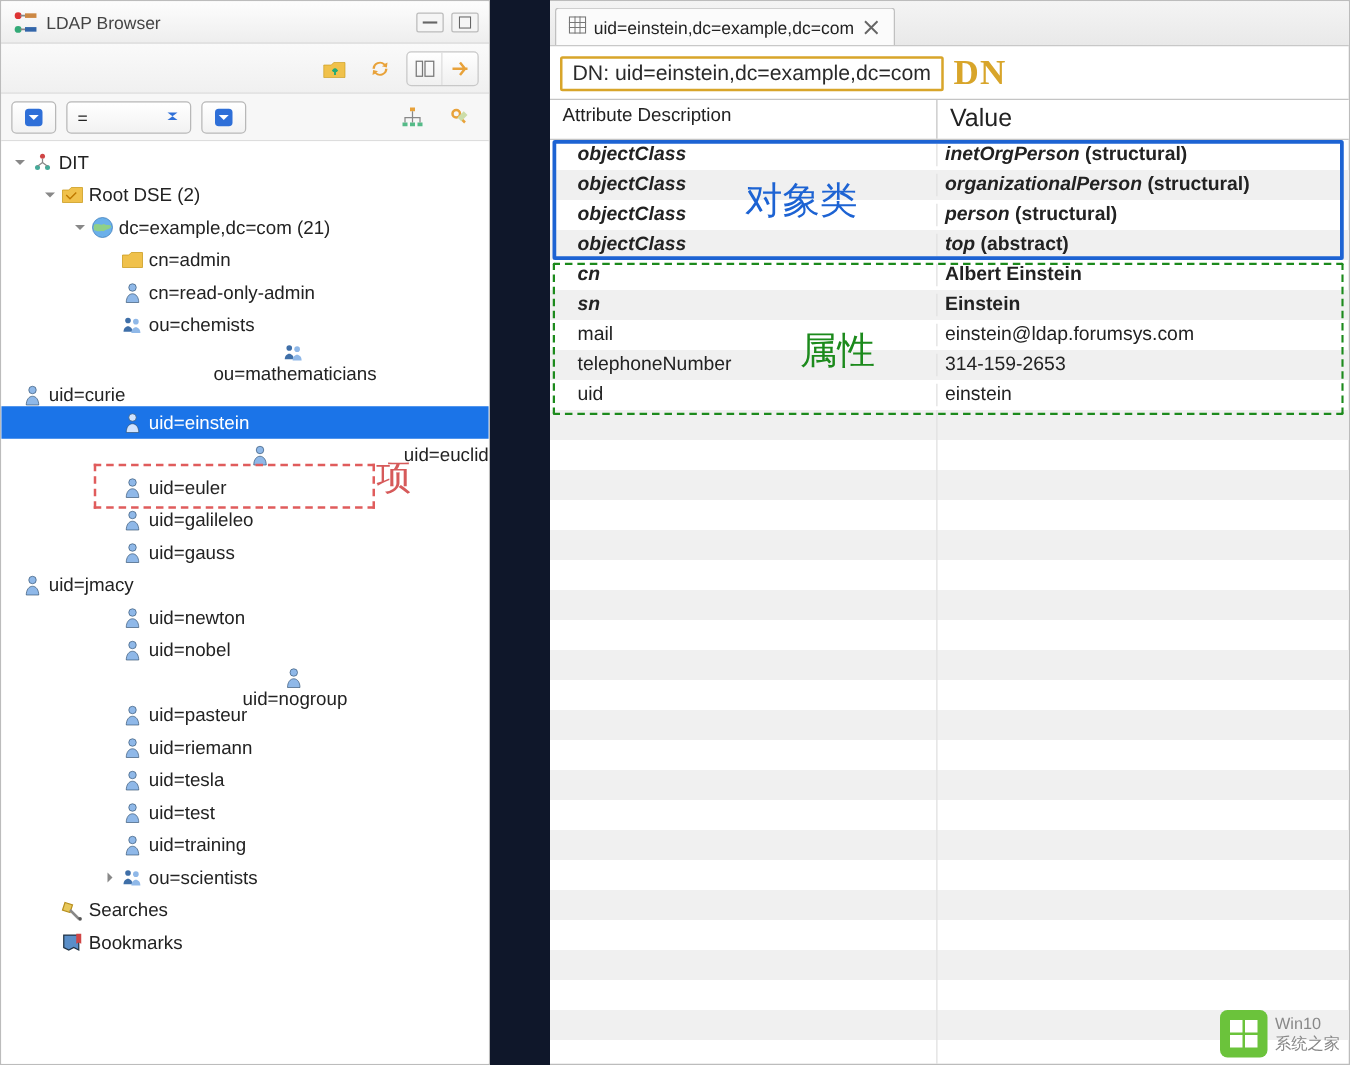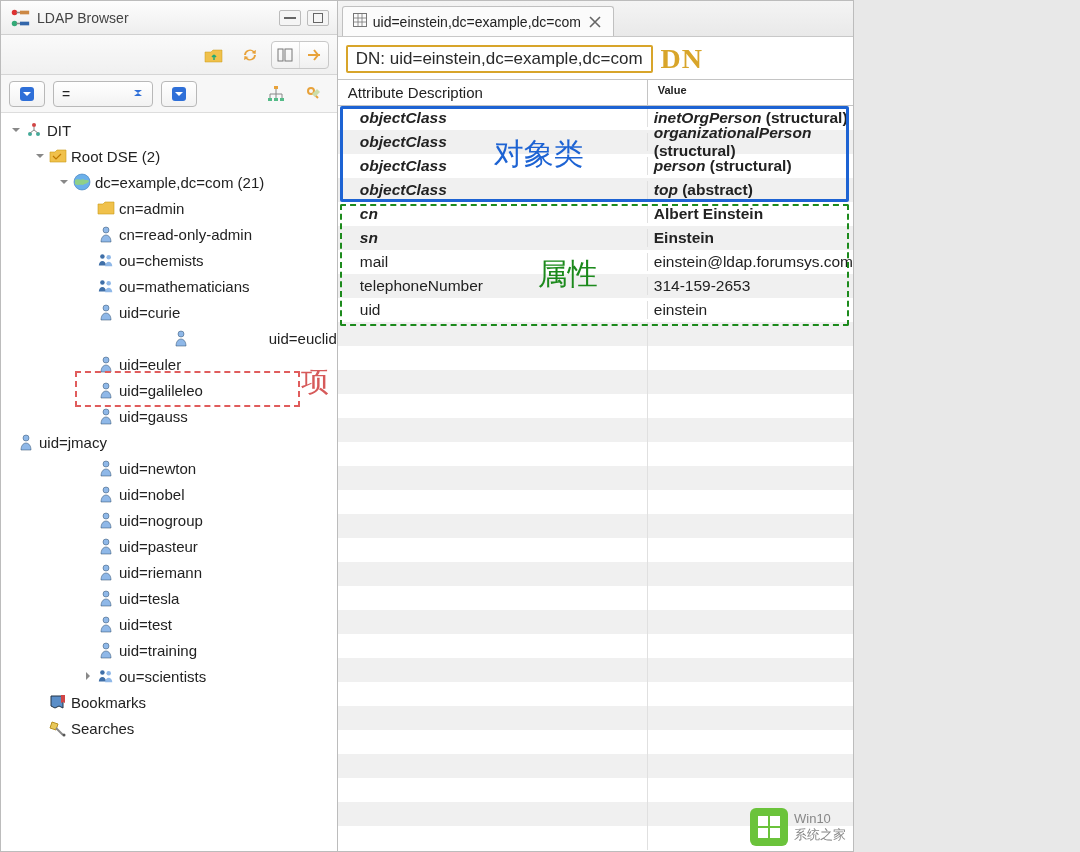--- a/index.html
+++ b/index.html
@@ -1,17 +1,17 @@
 <!DOCTYPE html>
 <html><head>
 <meta charset="utf-8">
 <style>
   * { box-sizing: border-box; }
   html, body { margin:0; padding:0; font-family: -apple-system, "Helvetica Neue", Arial, sans-serif; font-size:14px; color:#222; background:#e8e8e8; }
-  .app { width:854px; height:852px; display:flex; background:#ffffff; position:relative; }
+  .app { width:1080px; height:852px; display:flex; background:#0f172a; position:relative;gap:48px; }
 
   
   .left-panel { width:392px; height:100%; background:#fbfbfb; border:1px solid #bcbcbc; display:flex; flex-direction:column; position:relative; }
   .title-bar { height:34px; display:flex; align-items:center; padding:0 8px; border-bottom:1px solid #d0d0d0; background:linear-gradient(#fdfdfd,#eeeeee); }
   .title-bar .app-icon { width:22px; height:22px; margin-right:6px; position:relative; }
   .title-text { font-size:14px; color:#444; flex:1; }
   .title-controls { display:flex; gap:6px; }
   .title-btn { width:22px; height:16px; border:1px solid #bbb; background:#f5f5f5; display:flex; align-items:center; justify-content:center; border-radius:2px; }
 
   .toolbar-row { height:40px; display:flex; align-items:center; padding:0 8px; gap:6px; border-bottom:1px solid #d5d5d5; background:linear-gradient(#fafafa,#f0f0f0); }
@@ -51,21 +51,21 @@
   .tab-bar { height:36px; display:flex; align-items:flex-end; background:linear-gradient(#f4f4f4,#e9e9e9); border-bottom:1px solid #c8c8c8; padding-left:4px; }
   .tab { height:30px; display:flex; align-items:center; padding:0 10px; background:#fbfbfb; border:1px solid #c0c0c0; border-bottom:none; border-radius:3px 3px 0 0; gap:6px; font-size:14px; }
   .tab .close-x{ width:16px; height:16px; display:flex; align-items:center; justify-content:center; color:#666; }
 
   .dn-row { display:flex; align-items:center; padding:6px 8px 4px 8px; gap:4px; }
   .dn-box { border:2.5px solid #d8a52a; padding:2px 8px; font-size:17px; color:#2a2a2a; background:#fff; border-radius:2px; }
   .dn-label { color:#d8a52a; font-family:"Comic Sans MS","Marker Felt",cursive; font-weight:bold; font-size:28px; margin-left:4px; letter-spacing:1px; }
 
   .attr-header { display:flex; border-top:1px solid #c4c4c4; border-bottom:1px solid #c4c4c4; background:#fff; }
   .col-attr { width:310px; padding:4px 10px; font-size:15px; border-right:1px solid #c4c4c4; }
-  .col-val  { flex:1; padding:4px 10px; font-size:11px;font-weight:bold; }
+  .col-val  { flex:1; padding:4px 10px; font-size:20px; }
 
   .attr-body { flex:1; overflow:auto; position:relative; }
   .attr-row { display:flex; height:24px; align-items:center; font-size:15.5px; }
   .attr-row:nth-child(even){ background:#f0f0f0; }
   .attr-row .c1 { width:310px; padding:0 0 0 22px; border-right:1px solid #e0e0e0; }
   .attr-row .c2 { flex:1; padding:0 0 0 6px; }
   .bold-it { font-weight:bold; font-style:italic; }
   .attr-row.empty .c1, .attr-row.empty .c2 { min-height:24px; }
 
   .annot-objclass { position:absolute; border:3px solid #1d63d3; border-radius:2px; pointer-events:none; }
@@ -253,46 +253,56 @@
                 <path d="M2 15c0-3 2-5 4-5s4 2 4 5z"></path>
               </g>
               <g fill="#8fb8e8">
                 <circle cx="13" cy="6" r="2.5"></circle>
                 <path d="M9 16c0-3 2-5 4-5s4 2 4 5z"></path>
               </g>
             </svg>
           </span>
           <span class="tree-label">ou=chemists</span>
         </div>
-        <div class="tree-row" style="padding-left:80px;">
+        <div class="tree-row" style="padding-left:80px;flex-direction:column;">
           <span class="disclosure"></span>
           <span class="tree-icon">
             <svg width="20" height="18" viewBox="0 0 20 18">
               <g fill="#3f6fa8">
                 <circle cx="6" cy="5" r="2.5"></circle>
                 <path d="M2 15c0-3 2-5 4-5s4 2 4 5z"></path>
               </g>
               <g fill="#8fb8e8">
                 <circle cx="13" cy="6" r="2.5"></circle>
                 <path d="M9 16c0-3 2-5 4-5s4 2 4 5z"></path>
               </g>
             </svg>
           </span>
           <span class="tree-label">ou=mathematicians</span>
         </div>
-        <div class="tree-row" style="padding-left:80px;">
+        <div class="tree-row" style="align-items:flex-end;">
           <span class="disclosure"></span>
           <span class="tree-icon">
             <svg width="16" height="18" viewBox="0 0 16 18">
               <circle cx="8" cy="5" r="3" fill="#8fb8e8" stroke="#2a4a6a" stroke-width="0.5" class="body-fill"></circle>
               <path d="M3 17c0-4 2-7 5-7s5 3 5 7z" fill="#8fb8e8" stroke="#2a4a6a" stroke-width="0.5" class="body-fill"></path>
             </svg>
           </span>
           <span class="tree-label">uid=curie</span>
         </div>
+        <div class="tree-row selected" style="padding-left:80px;">
+          <span class="disclosure"></span>
+          <span class="tree-icon">
+            <svg width="16" height="18" viewBox="0 0 16 18">
+              <circle cx="8" cy="5" r="3" fill="#cfe3ff" stroke="#2a4a6a" stroke-width="0.5" class="body-fill"></circle>
+              <path d="M3 17c0-4 2-7 5-7s5 3 5 7z" fill="#cfe3ff" stroke="#2a4a6a" stroke-width="0.5" class="body-fill"></path>
+            </svg>
+          </span>
+          <span class="tree-label">uid=einstein</span>
+        </div>
         <div class="tree-row" style="padding-left:80px;justify-content:space-between;">
           <span class="disclosure"></span>
           <span class="tree-icon">
             <svg width="16" height="18" viewBox="0 0 16 18">
               <circle cx="8" cy="5" r="3" fill="#8fb8e8" stroke="#2a4a6a" stroke-width="0.5" class="body-fill"></circle>
               <path d="M3 17c0-4 2-7 5-7s5 3 5 7z" fill="#8fb8e8" stroke="#2a4a6a" stroke-width="0.5" class="body-fill"></path>
             </svg>
           </span>
           <span class="tree-label">uid=euclid</span>
         </div>
@@ -349,21 +359,21 @@
         <div class="tree-row" style="padding-left:80px;">
           <span class="disclosure"></span>
           <span class="tree-icon">
             <svg width="16" height="18" viewBox="0 0 16 18">
               <circle cx="8" cy="5" r="3" fill="#8fb8e8" stroke="#2a4a6a" stroke-width="0.5" class="body-fill"></circle>
               <path d="M3 17c0-4 2-7 5-7s5 3 5 7z" fill="#8fb8e8" stroke="#2a4a6a" stroke-width="0.5" class="body-fill"></path>
             </svg>
           </span>
           <span class="tree-label">uid=nobel</span>
         </div>
-        <div class="tree-row" style="padding-left:80px;">
+        <div class="tree-row" style="padding-left:80px;flex-direction:column;">
           <span class="disclosure"></span>
           <span class="tree-icon">
             <svg width="16" height="18" viewBox="0 0 16 18">
               <circle cx="8" cy="5" r="3" fill="#8fb8e8" stroke="#2a4a6a" stroke-width="0.5" class="body-fill"></circle>
               <path d="M3 17c0-4 2-7 5-7s5 3 5 7z" fill="#8fb8e8" stroke="#2a4a6a" stroke-width="0.5" class="body-fill"></path>
             </svg>
           </span>
           <span class="tree-label">uid=nogroup</span>
         </div>
         <div class="tree-row" style="padding-left:80px;">
@@ -433,36 +443,36 @@
                 <path d="M9 16c0-3 2-5 4-5s4 2 4 5z"></path>
               </g>
             </svg>
           </span>
           <span class="tree-label">ou=scientists</span>
         </div>
         <div class="tree-row" style="padding-left:32px;">
           <span class="disclosure"></span>
           <span class="tree-icon">
             <svg width="18" height="18" viewBox="0 0 18 18">
-              <path d="M2 3h12v12l-4-2-4 2-4-2z" fill="#5a8ec8" stroke="#234"></path>
-              <path d="M12 2v8l2-1 2 1V2z" fill="#d04545"></path>
-            </svg>
-          </span>
-          <span class="tree-label">Bookmarks</span>
-        </div>
-        <div class="tree-row" style="padding-left:32px;">
-          <span class="disclosure"></span>
-          <span class="tree-icon">
-            <svg width="18" height="18" viewBox="0 0 18 18">
               <path d="M3 3l6 2-2 6-6-2z" fill="#e8c85a" stroke="#b89020"></path>
               <path d="M7 9l7 7" stroke="#888" stroke-width="2"></path>
               <circle cx="15" cy="16" r="1.5" fill="#555"></circle>
             </svg>
           </span>
           <span class="tree-label">Searches</span>
+        </div>
+        <div class="tree-row" style="padding-left:32px;">
+          <span class="disclosure"></span>
+          <span class="tree-icon">
+            <svg width="18" height="18" viewBox="0 0 18 18">
+              <path d="M2 3h12v12l-4-2-4 2-4-2z" fill="#5a8ec8" stroke="#234"></path>
+              <path d="M12 2v8l2-1 2 1V2z" fill="#d04545"></path>
+            </svg>
+          </span>
+          <span class="tree-label">Bookmarks</span>
         </div>
       </div>
 
     <div class="annot annot-entry"></div>
     <div class="annot annot-entry-label">项</div>
   </div>
 
   <div class="right-panel">
     <div class="tab-bar">
       <div class="tab">

